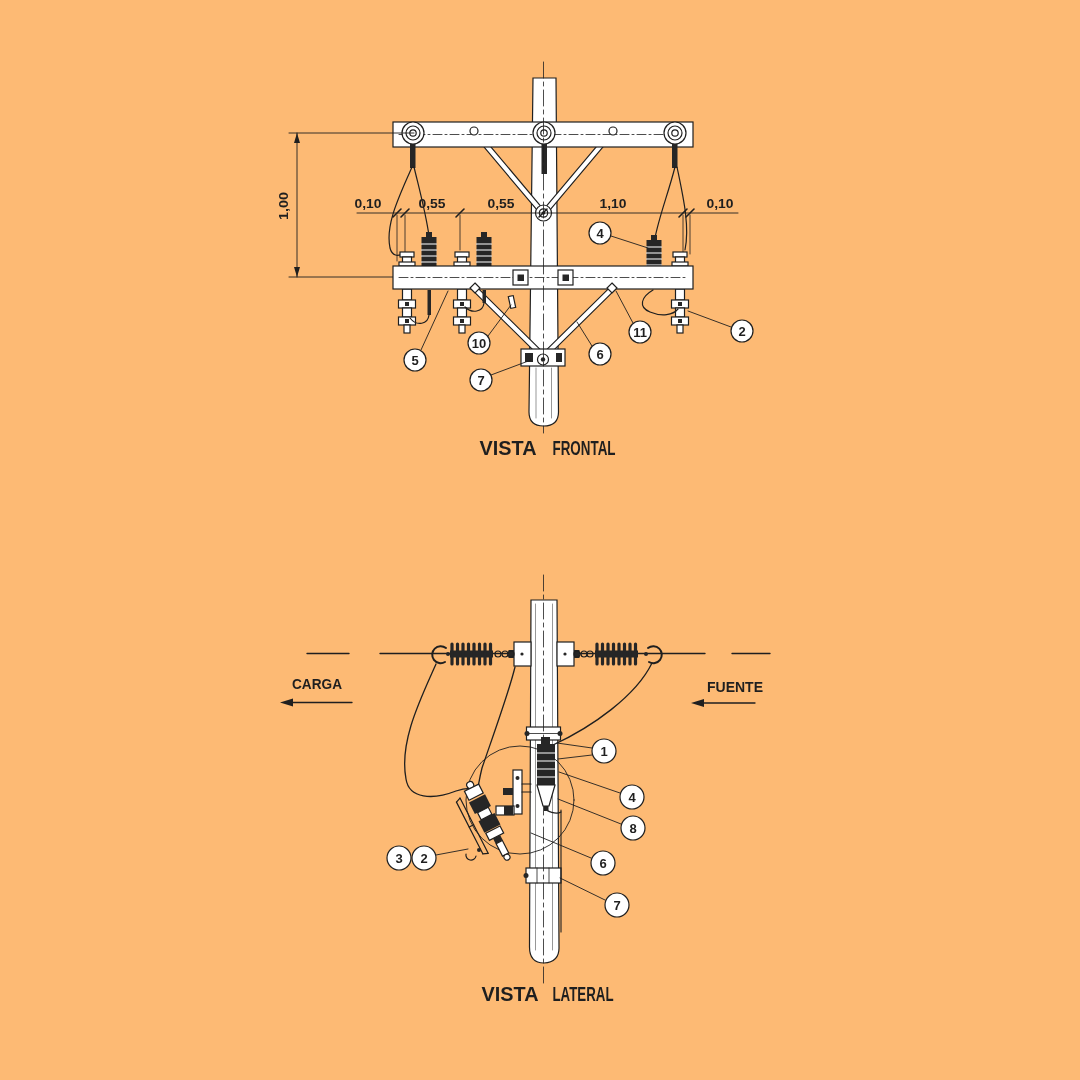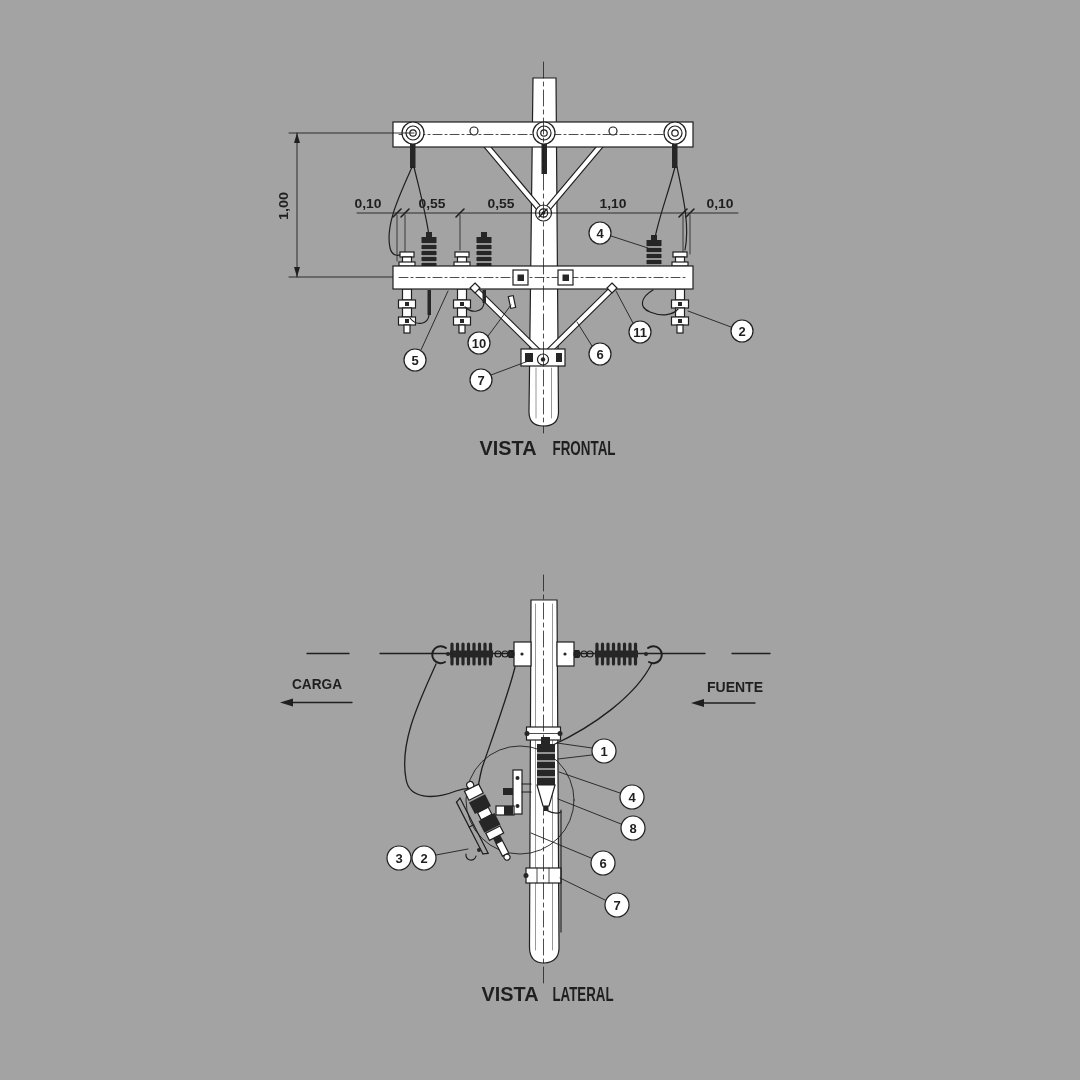--- a/index.html
+++ b/index.html
@@ -1,16 +1,16 @@
 <!DOCTYPE html>
 <html><head>
 <meta charset="utf-8">
 <style>
   html,body{margin:0;padding:0;background:#ffffff;}
-  .canvas{position:relative;width:1080px;height:1080px;background:#a3a3a3;overflow:hidden;
+  .canvas{position:relative;width:1080px;height:1080px;background:#fdba74;overflow:hidden;
           font-family:"Liberation Sans",sans-serif;}
   svg{position:absolute;left:0;top:0;}
   .title-text{font-family:"Liberation Sans",sans-serif;font-weight:bold;font-size:20px;fill:#1f1f1f;}
   .dim-text{font-family:"Liberation Sans",sans-serif;font-weight:bold;font-size:13px;fill:#1f1f1f;}
   .flow-text{font-family:"Liberation Sans",sans-serif;font-weight:bold;font-size:15px;fill:#1f1f1f;}
   .callout-text{font-family:"Liberation Sans",sans-serif;font-weight:600;font-size:13px;fill:#1f1f1f;}
 </style>
 </head>
 <body>
 

